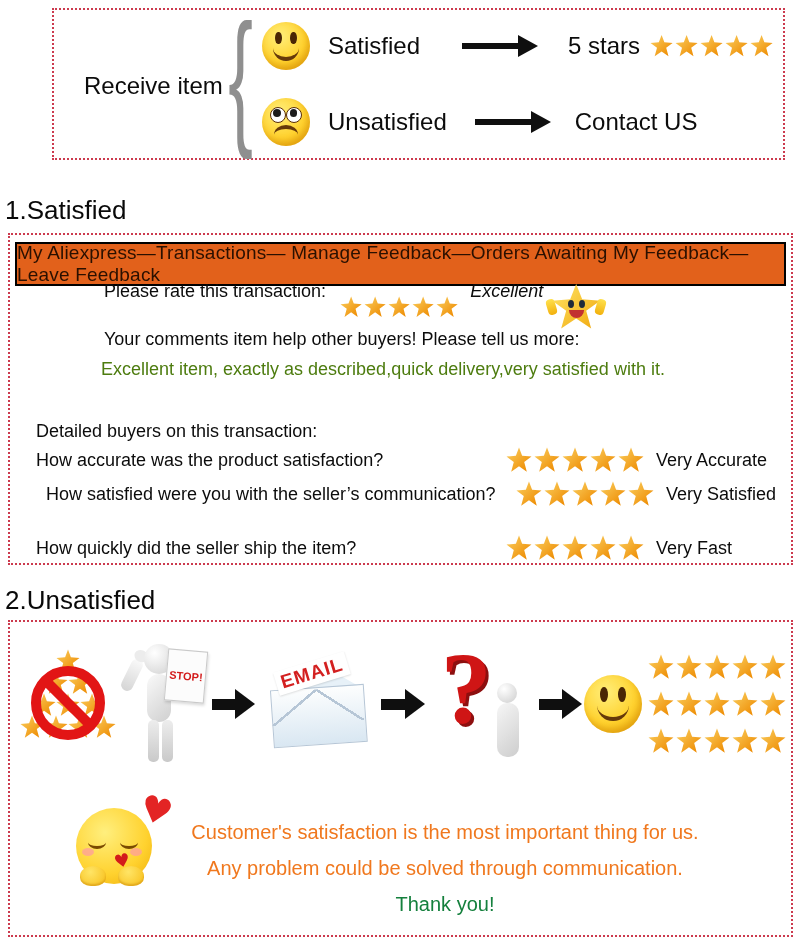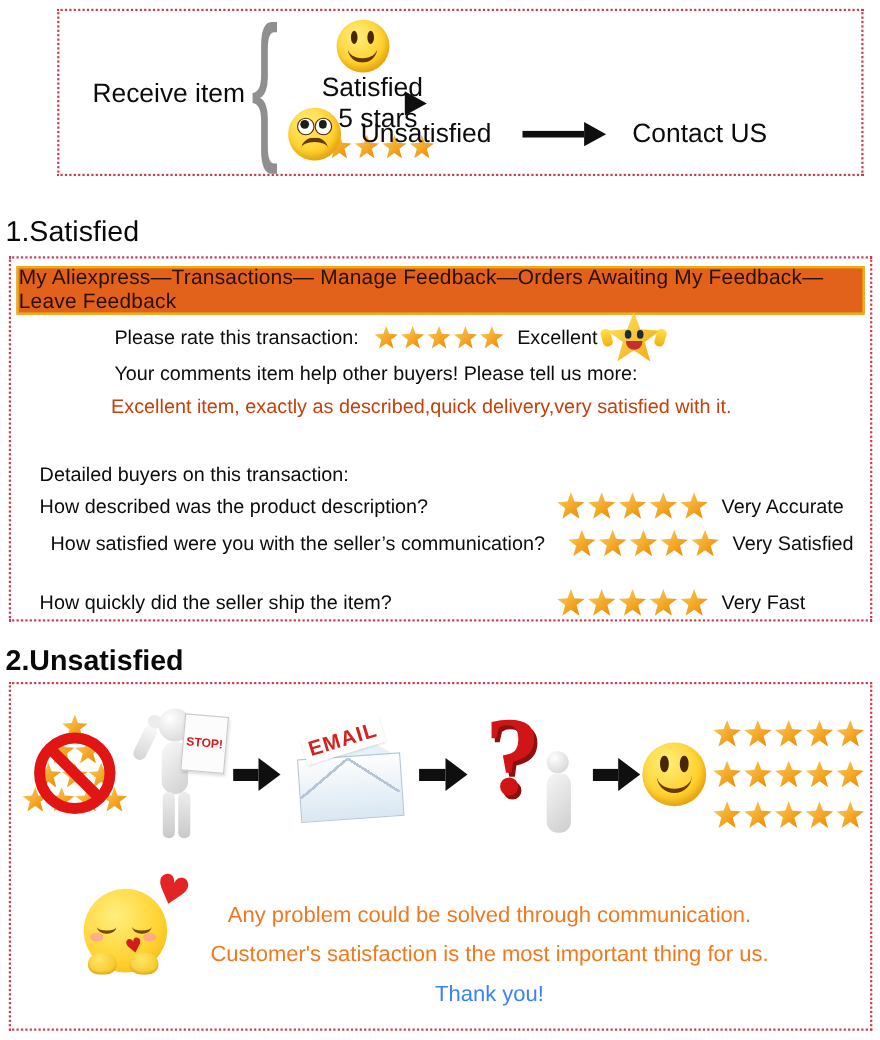--- a/index.html
+++ b/index.html
@@ -33,45 +33,45 @@
   .smiley .eye{position:absolute;border-radius:50%;}
   .happy .eye{width:13%;height:26%;background:#4a2605;top:20%;}
   .happy .eye.l{left:28%;} .happy .eye.r{right:28%;}
   .happy .mouth{position:absolute;left:22%;top:24%;width:56%;height:48%;
     border-bottom:4px solid #66390a;border-radius:50%;}
   .sad .eye{width:30%;height:30%;background:#fff;border:1px solid #5a2d05;top:18%;}
   .sad .eye.l{left:16%;} .sad .eye.r{right:16%;}
   .sad .eye::after{content:'';position:absolute;width:55%;height:55%;background:#1c1c1c;border-radius:50%;left:18%;top:8%;}
   .sad .mouth{position:absolute;left:24%;top:56%;width:52%;height:34%;
     border-top:4px solid #66390a;border-radius:50%;}
-  .ml8{margin-left:8px;}.ml10{margin-left:10px;}.ml14{margin-left:14px;}
+  .ml8{margin-left:8px;}.ml10{margin-left:10px;font-style:italic;}.ml14{margin-left:14px;}
   .ml18{margin-left:18px;}.ml22{margin-left:22px;}.ml28{margin-left:28px;}.ml42{margin-left:42px;}
 
   
   .flow-box{left:52px;top:8px;width:733px;height:152px;}
   .receive-label{position:absolute;left:30px;top:62px;font-size:24px;}
   .brace{position:absolute;left:162px;top:-8px;font-size:148px;line-height:150px;
     color:#8f8f8f;transform:scaleX(.5);}
   .brace::before{content:"{";}
   .frow{position:absolute;left:208px;display:flex;align-items:center;height:56px;}
-  .frow1{top:8px;flex-direction:column;} .frow2{top:84px;}
+  .frow1{top:8px;} .frow2{top:84px;}
   .ftext{font-size:24px;}
 
   
   .sec-heading{position:absolute;left:5px;font-size:26px;color:#090909;}
-  .h1{top:195px;} .h2{top:585px;font-weight:bold;}
+  .h1{top:195px;} .h2{top:585px;}
 
   
   .box1{left:8px;top:233px;width:785px;height:332px;}
   .menu-bar{position:absolute;left:5px;top:7px;width:767px;height:40px;background:#e2611b;
-    border:2px solid #eab308;display:flex;align-items:center;justify-content:center;
+    border:2px solid #000000;display:flex;align-items:center;justify-content:center;
     font-size:19px;color:#2a1000;letter-spacing:.2px;}
-  .rate-line{position:absolute;left:94px;top:46px;height:52px;display:flex;align-items:center;font-size:18px;}
+  .rate-line{position:absolute;left:94px;top:46px;height:52px;display:flex;font-size:18px;}
   .comments-hint{position:absolute;left:94px;top:94px;font-size:18px;}
-  .comment-example{position:absolute;left:91px;top:124px;font-size:18px;color:#c2410c;}
+  .comment-example{position:absolute;left:91px;top:124px;font-size:18px;color:#4d7c0f;}
   .detailed-heading{position:absolute;left:26px;top:186px;font-size:18px;}
   .drow{position:absolute;left:26px;width:750px;display:flex;align-items:center;font-size:18px;}
   .drow .q{width:470px;}
   .drow .stars{width:150px;}
   .drow1{top:212px;} .drow2{top:246px;justify-content:center;} .drow3{top:280px;margin-top:20px;}
 
   
   .exc{display:inline-flex;align-items:center;margin-left:4px;}
   .exc-star{position:relative;width:50px;height:48px;
     background:linear-gradient(135deg,#ffe768,#f0a50a);
@@ -144,21 +144,21 @@
   .k-hand.l{left:8px;} .k-hand.r{left:46px;}
   .k-heart-big{position:absolute;right:-8px;top:-8px;color:#e32424;font-size:36px;
     transform:rotate(16deg);font-family:"DejaVu Sans",sans-serif;}
   .k-heart-big::before{content:"♥";}
   .k-heart-small{position:absolute;left:42px;top:52px;color:#d31b1b;font-size:18px;
     transform:rotate(-12deg);font-family:"DejaVu Sans",sans-serif;}
   .k-heart-small::before{content:"♥";}
   .messages{position:absolute;left:88px;top:198px;width:694px;text-align:center;
     color:#f0781e;font-size:20px;line-height:24px;}
   .messages .mline{margin-bottom:12px;}
-  .thanks{color:#3b82f6;}
+  .thanks{color:#15803d;}
 </style>
 </head>
 <body>
 
 <div class="dotted flow-box">
   <div class="receive-label">Receive item</div>
   <div class="brace"></div>
 
   <div class="frow frow1">
     <div class="smiley happy sz48">
@@ -214,21 +214,21 @@
       </span>
       <span class="exc-thumb r"></span>
     </span>
   </div>
 
   <div class="comments-hint">Your comments item help other buyers! Please tell us more:</div>
   <div class="comment-example">Excellent item, exactly as described,quick delivery,very satisfied with it.</div>
   <div class="detailed-heading">Detailed buyers on this transaction:</div>
 
   <div class="drow drow1">
-    <span class="q">How described was the product description?</span>
+    <span class="q">How accurate was the product satisfaction?</span>
     <span class="stars stars-26">
         <span class="star"></span>
         <span class="star"></span>
         <span class="star"></span>
         <span class="star"></span>
         <span class="star"></span>
       </span>
     <span class="rlabel">Very Accurate</span>
   </div>
   <div class="drow drow2">
@@ -348,17 +348,17 @@
       <span class="k-eye r"></span>
     <span class="k-blush l"></span>
       <span class="k-blush r"></span>
     <span class="k-hand l"></span>
       <span class="k-hand r"></span>
     <span class="k-heart-big"></span>
     <span class="k-heart-small"></span>
   </div>
 
   <div class="messages">
+    <div class="mline">Customer's satisfaction is the most important thing for us.</div>
     <div class="mline">Any problem could be solved through communication.</div>
-    <div class="mline">Customer's satisfaction is the most important thing for us.</div>
     <div class="thanks">Thank you!</div>
   </div>
 </div>
 
 </body></html>

